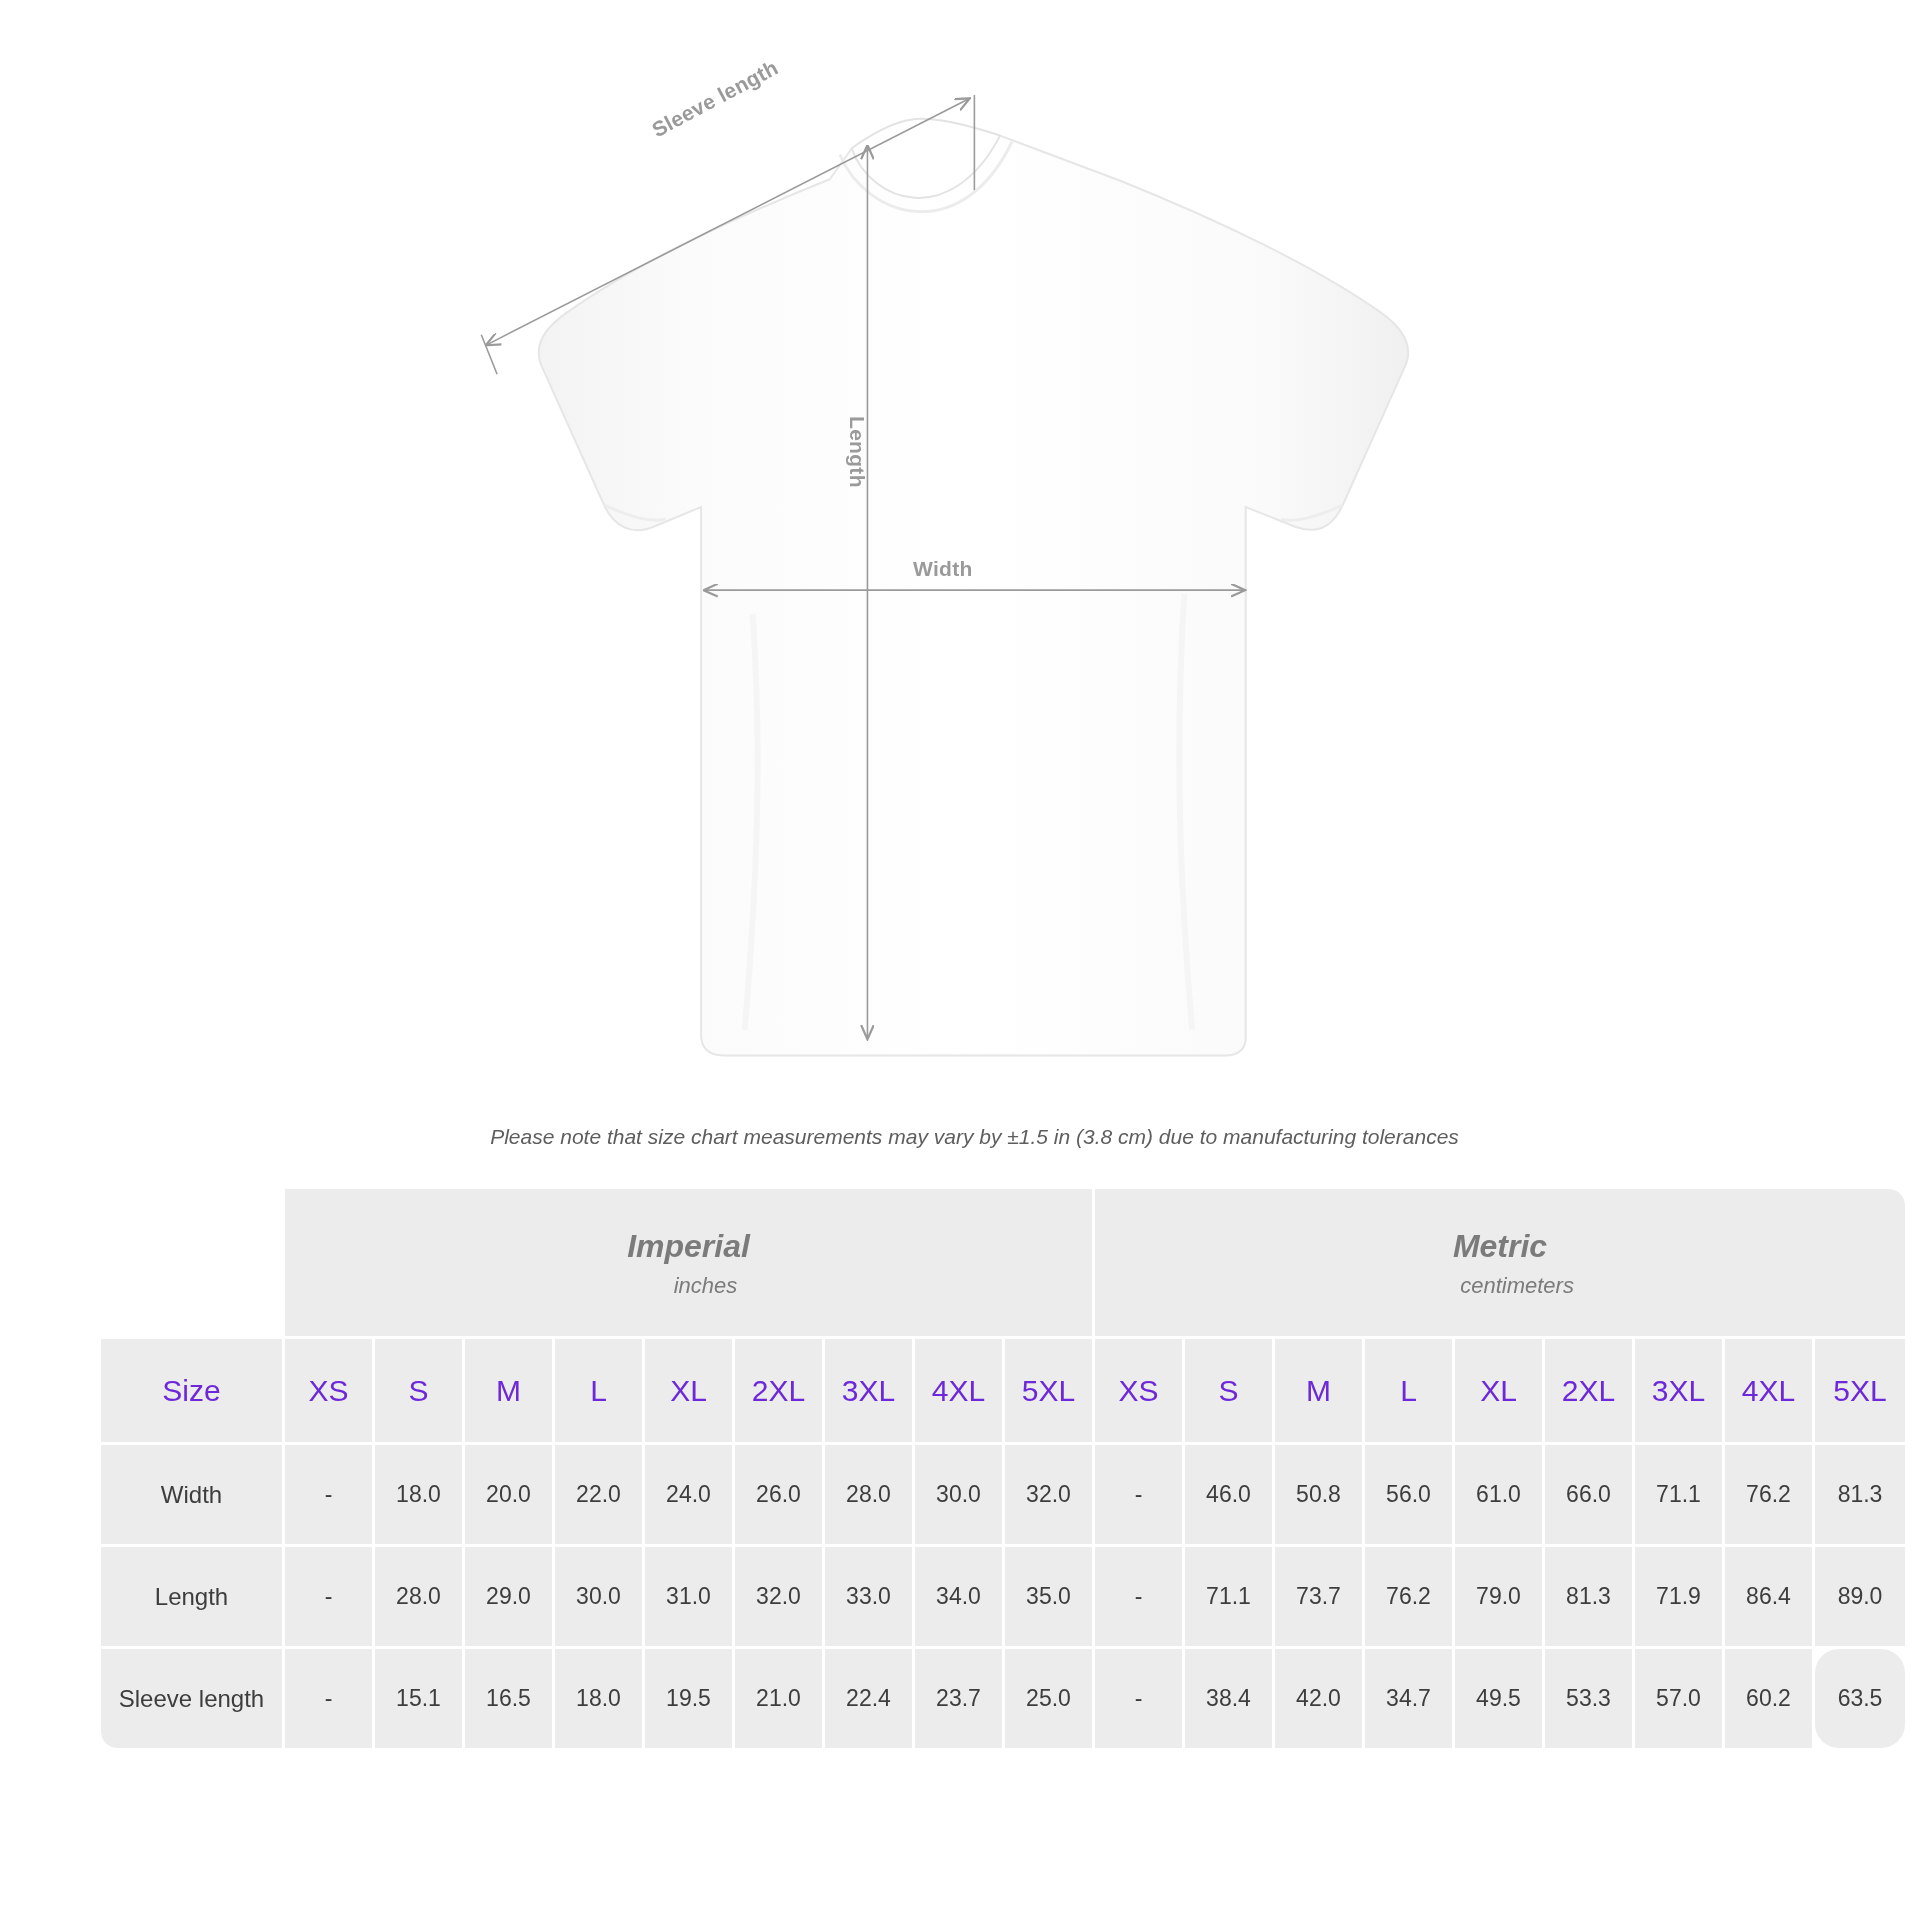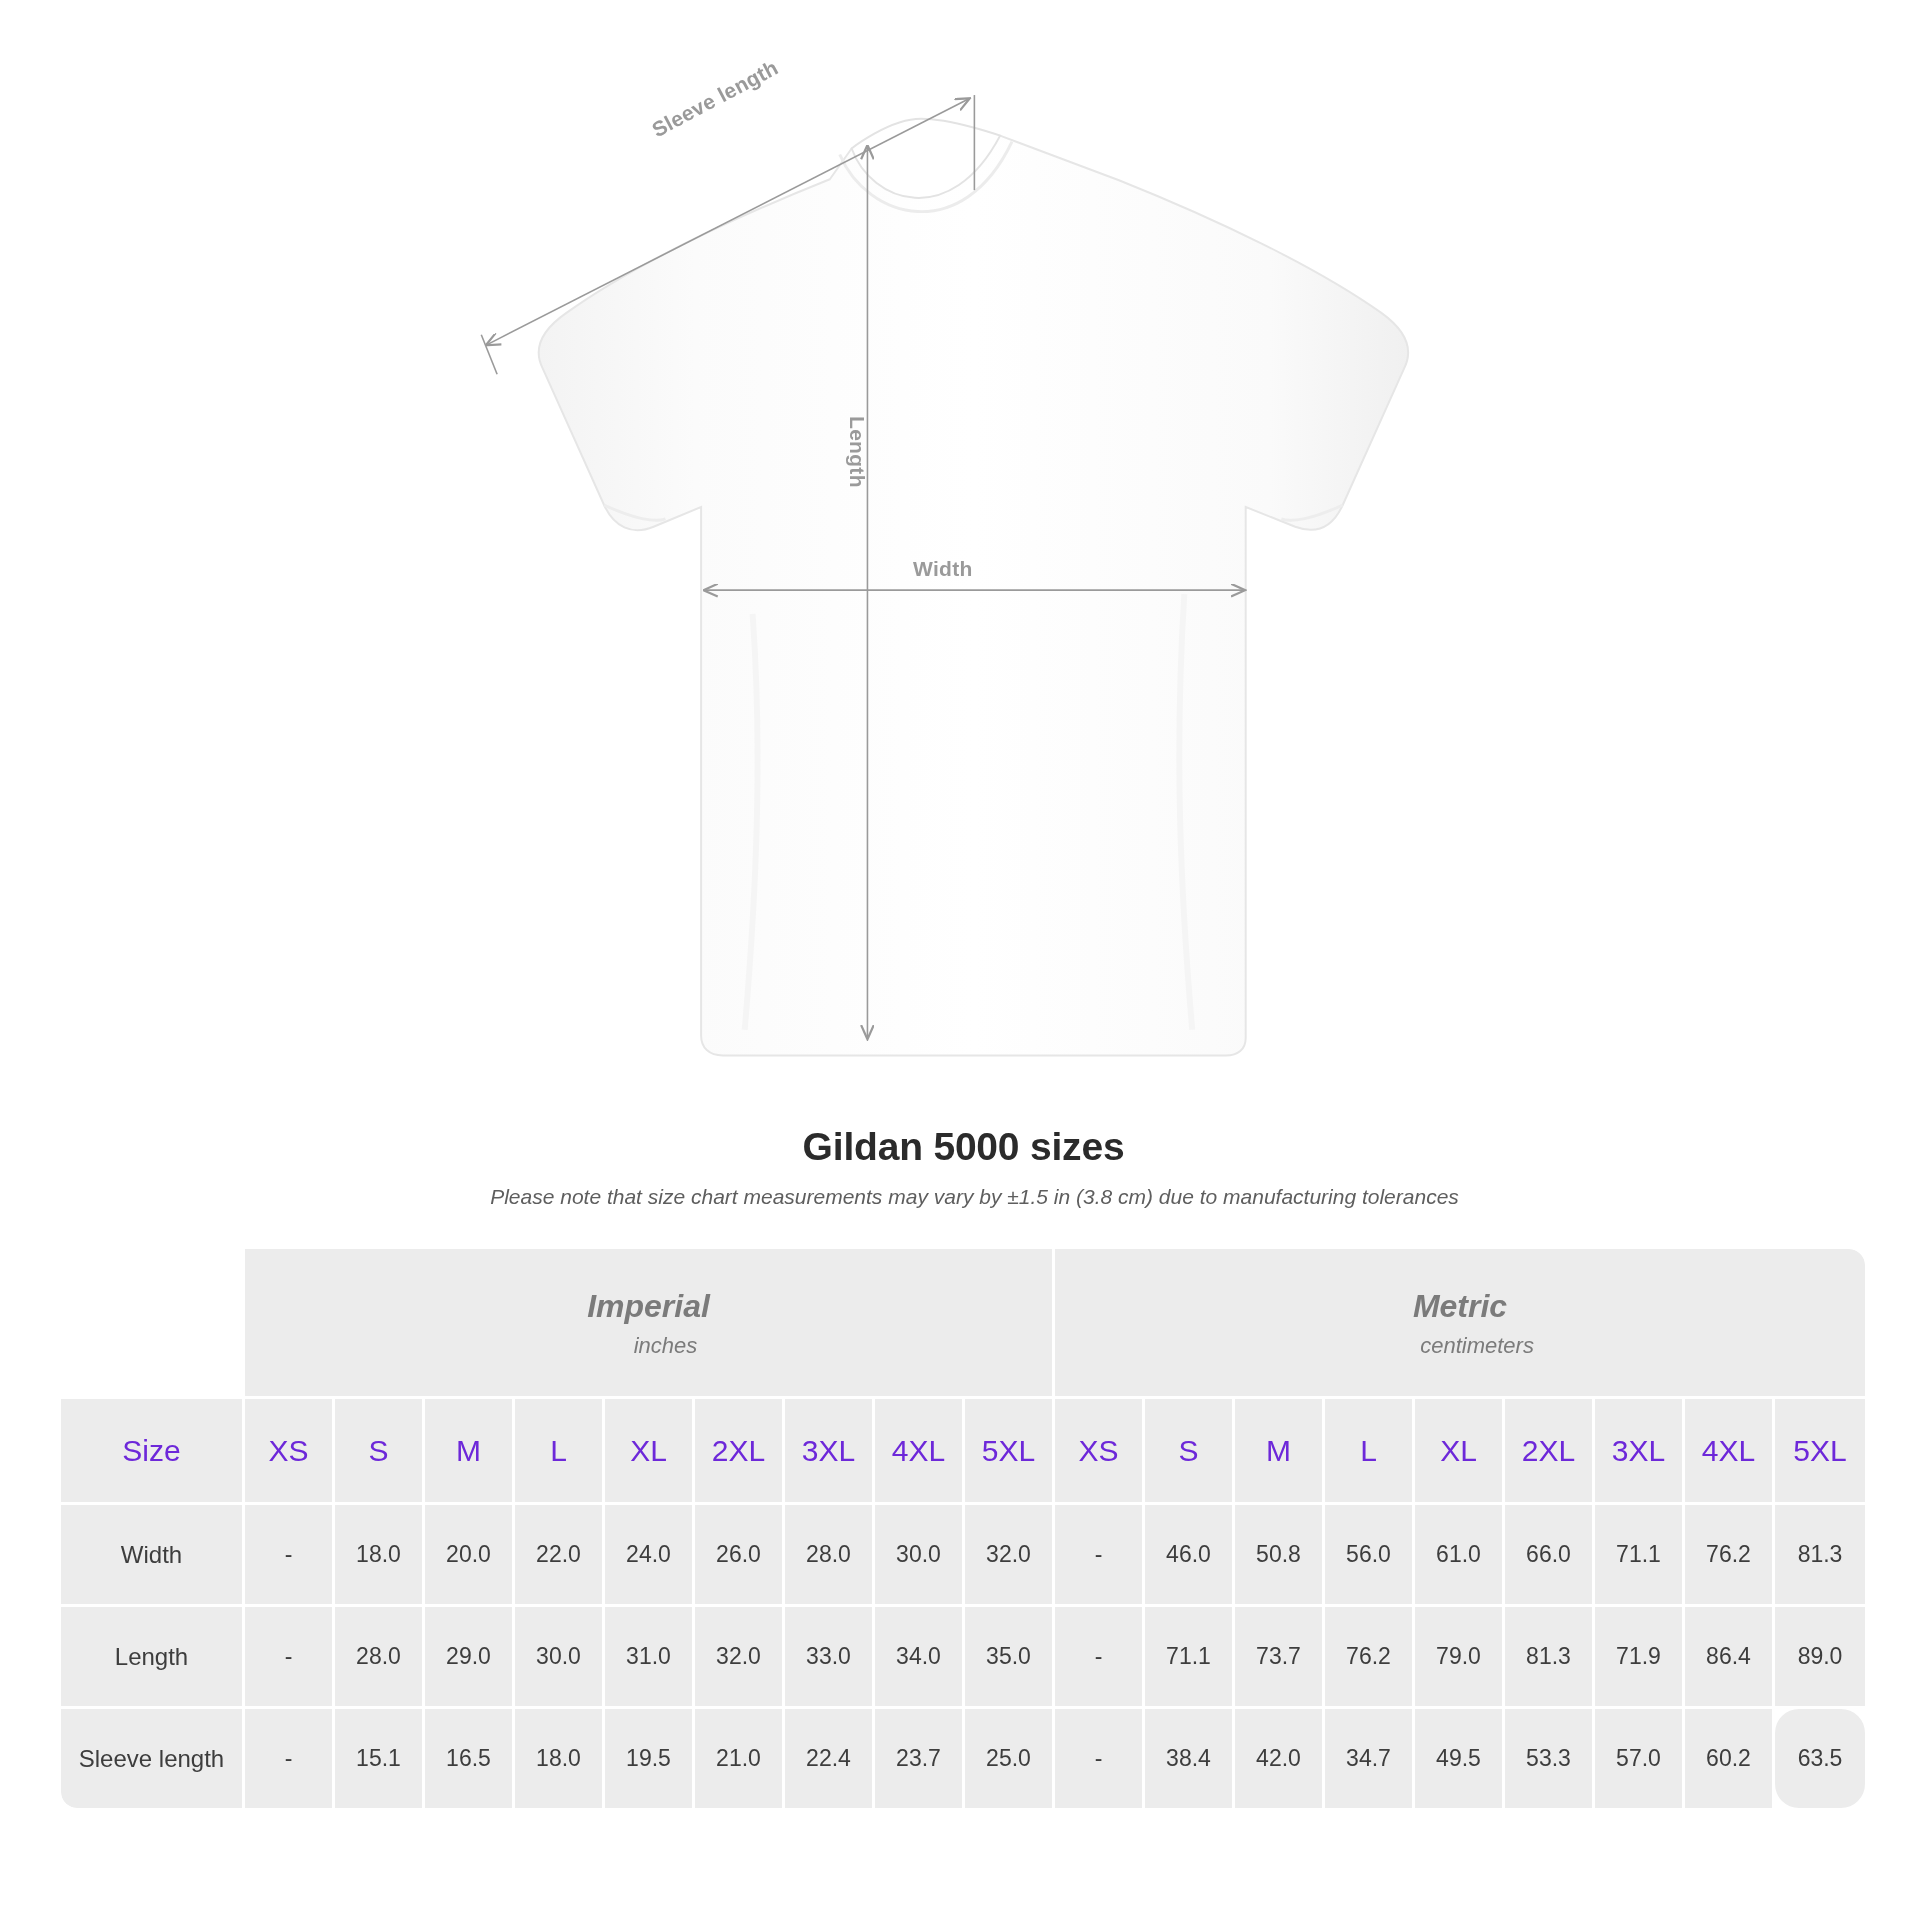--- a/index.html
+++ b/index.html
@@ -82,20 +82,21 @@
     margin: 40px 61px 0 61px;
   }
   table.size-table {
     border-collapse: separate;
     border-spacing: 0;
     width: 1804px;
     table-layout: fixed;
     font-size: 23px;
     overflow: hidden;
     border-radius: 16px;
+    margin-left: 40px;
   }
   table.size-table td,
   table.size-table th {
     background: #ececec;
     border-right: 3px solid #ffffff;
     border-bottom: 3px solid #ffffff;
     text-align: center;
     vertical-align: middle;
     font-weight: normal;
     padding: 0;
@@ -222,21 +223,20 @@
         <line x1="486" y1="338" x2="502" y2="378"></line>
       </g>
     </svg>
 
     <div class="dim-label width-label">Width</div>
     <div class="dim-label length-label">Length</div>
     <div class="dim-label sleeve-label">Sleeve length</div>
   </div>
 
   <div class="title-block">
-    <h1 class="chart-title">Gildan 5000 sizes</h1>
     <p class="chart-note">Please note that size chart measurements may vary by ±1.5 in (3.8 cm) due to manufacturing tolerances</p>
   </div>
 
   <div class="table-wrap">
     <table class="size-table">
       <colgroup>
         <col class="col-label">
         <col class="col-data">
           <col class="col-data">
           <col class="col-data">

